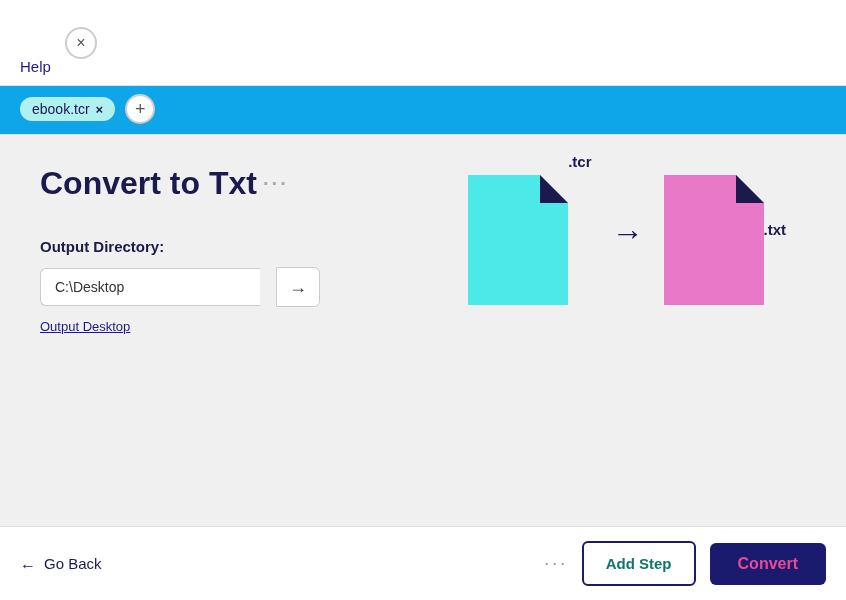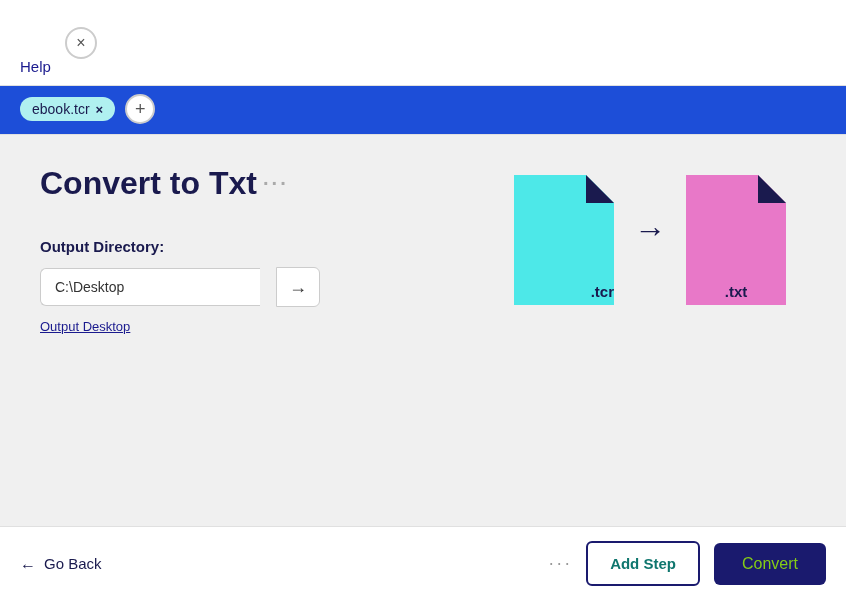--- a/index.html
+++ b/index.html
@@ -49,21 +49,21 @@
       cursor: pointer;
       display: flex;
       align-items: center;
       justify-content: center;
       font-size: 16px;
       color: #555;
     }
 
     
     .tabs-bar {
-      background: #1d4ed8;
+      background: #0ea5e9;
       display: flex;
       align-items: center;
       padding: 8px 20px 10px;
       gap: 10px;
       border-bottom: 1px solid #e0e0e0;
     }
     .file-tab {
       background: #b0f0f0;
       border-radius: 20px;
       padding: 4px 12px;
@@ -223,23 +223,23 @@
       color: #0f766e;
       font-size: 15px;
       font-weight: 600;
       cursor: pointer;
     }
     .convert-btn {
       padding: 12px 28px;
       border: none;
       border-radius: 6px;
       background: #1a1a6e;
-      color: #84cc16;
+      color: #ec4899;
       font-size: 16px;
-      font-weight: 400;
+      font-weight: 700;
       cursor: pointer;
     }
   </style>
 </head>
 <body>
 
 <div class="top-bar">
   <div class="top-bar-right">
     <a class="help-link">Help</a>
     <button class="close-btn">×</button>
@@ -264,31 +264,31 @@
     <label class="output-label">Output Directory:</label>
     <div class="output-input-row">
       <input class="output-input" type="text" value="C:\Desktop" style="">
       <button class="output-arrow-btn">→</button>
     </div>
     <a class="output-options-link">Output Desktop</a>
   </div>
 
   <div class="conversion-graphic">
 
-    <div style="display:flex;flex-direction:column;align-items:flex-end;">
+    <div style="display:flex;flex-direction:row;align-items:flex-start;">
       <svg width="100" height="130" viewBox="0 0 100 130">
         <polygon points="0,0 72,0 100,28 100,130 0,130" fill="#4de8e8" rx="4"></polygon>
         <polygon points="72,0 100,28 72,28" fill="#1a1a4e"></polygon>
       </svg>
       <span style="margin-top:-22px;font-size:15px;font-weight:600;color:#1a1a4e;z-index:1;">.tcr</span>
     </div>
 
     <div class="arrow-between" style="font-size:32px;color:#1a1a4e;margin-bottom:22px;">→</div>
 
-    <div style="display:flex;flex-direction:column;align-items:center;">
+    <div style="display:flex;align-items:center;">
       <svg width="100" height="130" viewBox="0 0 100 130">
         <polygon points="0,0 72,0 100,28 100,130 0,130" fill="#e878c8"></polygon>
         <polygon points="72,0 100,28 72,28" fill="#1a1a4e"></polygon>
       </svg>
       <span style="margin-top:-22px;font-size:15px;font-weight:600;color:#1a1a4e;z-index:1;">.txt</span>
     </div>
   </div>
 </div>
 
 <div class="bottom-bar">

